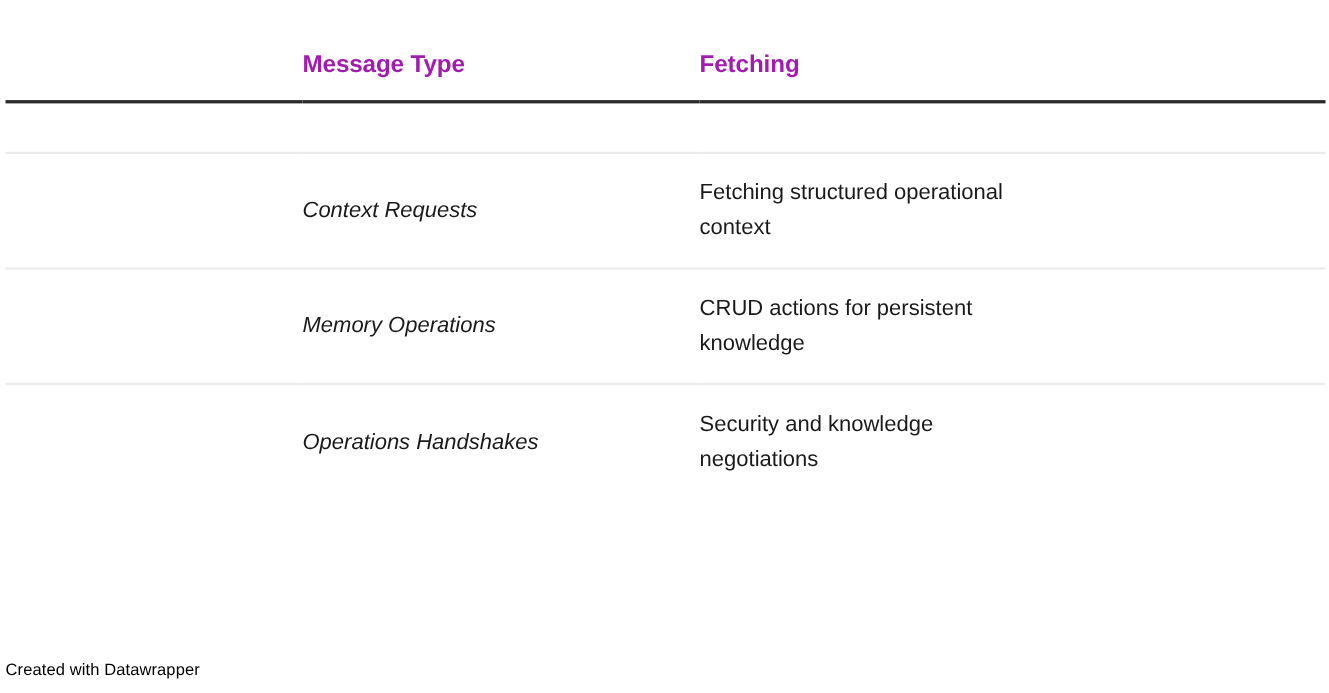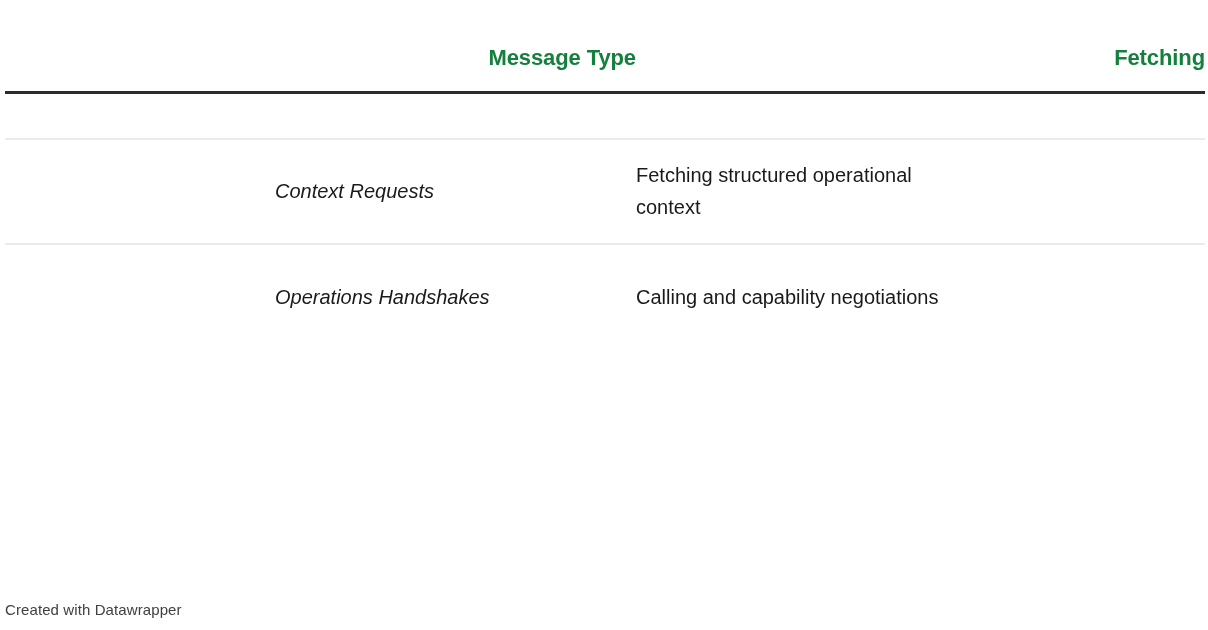--- a/index.html
+++ b/index.html
@@ -37,25 +37,25 @@
 
   
   col.col-spacer { width: 270px; }
   col.col-type   { width: 361px; }
   col.col-purp   { width: 569px; }
 
   
   thead th {
     padding: 0;
     margin: 0;
-    text-align: right;
+    text-align: left;
     vertical-align: bottom;
     font-size: 22px;
     font-weight: bold;
-    color: #15803d;
+    color: #a21caf;
     letter-spacing: -0.1px;
     height: 92px;
     line-height: 26px;
     padding-bottom: 20px;
     box-sizing: border-box;
     border-bottom: 3px solid #2b2b2b;
     white-space: nowrap;
   }
   thead th.th-spacer { }
 
@@ -97,21 +97,21 @@
     max-width: 320px;
   }
 
   
   .chart-footer {
     position: absolute;
     left: 5px;
     top: 600px;
     font-size: 15px;
     line-height: 20px;
-    color: #404040;
+    color: #000000;
     letter-spacing: 0.1px;
   }
 </style>
 </head>
 <body>
 
 <div class="chart-root">
 
   <div class="table-wrap">
     <table class="dw-table">
@@ -141,28 +141,37 @@
           <td class="cell-spacer"></td>
           <td class="cell-type">
             <span class="cell-type-text">Context Requests</span>
           </td>
           <td class="cell-purpose">
             <span class="cell-purpose-text">Fetching structured operational context</span>
           </td>
         </tr>
 
 
+        <tr class="data-row">
+          <td class="cell-spacer"></td>
+          <td class="cell-type">
+            <span class="cell-type-text">Memory Operations</span>
+          </td>
+          <td class="cell-purpose">
+            <span class="cell-purpose-text">CRUD actions for persistent knowledge</span>
+          </td>
+        </tr>
 
         <tr class="data-row">
           <td class="cell-spacer"></td>
           <td class="cell-type">
             <span class="cell-type-text">Operations Handshakes</span>
           </td>
           <td class="cell-purpose">
-            <span class="cell-purpose-text">Calling and capability negotiations</span>
+            <span class="cell-purpose-text">Security and knowledge negotiations</span>
           </td>
         </tr>
 
       </tbody>
     </table>
   </div>
 
   <div class="chart-footer">Created with Datawrapper</div>
 
 </div>

